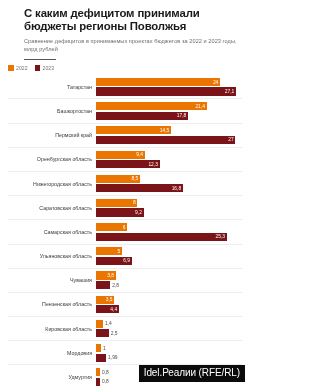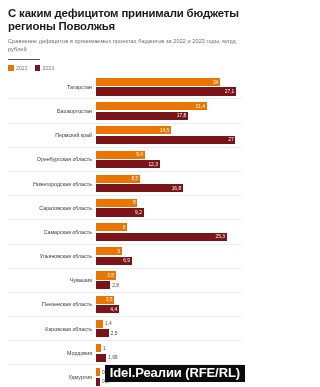--- a/index.html
+++ b/index.html
@@ -16,21 +16,21 @@
   }
   .wrap {
     width: 250px;
     height: 387px;
     position: relative;
     box-sizing: border-box;
   }
 
   
   .header {
-    padding: 7px 8px 0 8px;
+    padding: 7px 8px 0 24px;
   }
   .title {
     font-size: 11.4px;
     line-height: 13.2px;
     font-weight: bold;
     color: #1a1a1a;
     letter-spacing: -0.15px;
     margin: 0;
   }
   .subtitle {
@@ -132,22 +132,22 @@
     color: #4a4a4a;
   }
 
   
   .watermark {
     position: absolute;
     right: 5px;
     bottom: 5px;
     background: #0b0b0b;
     color: #ffffff;
-    font-size: 13px;
-    font-weight: bold;
+    font-size: 10px;
+    font-weight: normal;
     line-height: 10px;
     padding: 3.2px 5px 3.6px 5px;
     letter-spacing: -0.1px;
     white-space: nowrap;
   }
   .wm-tick {
     position: absolute;
     right: 9px;
     bottom: 18.5px;
     width: 0;

